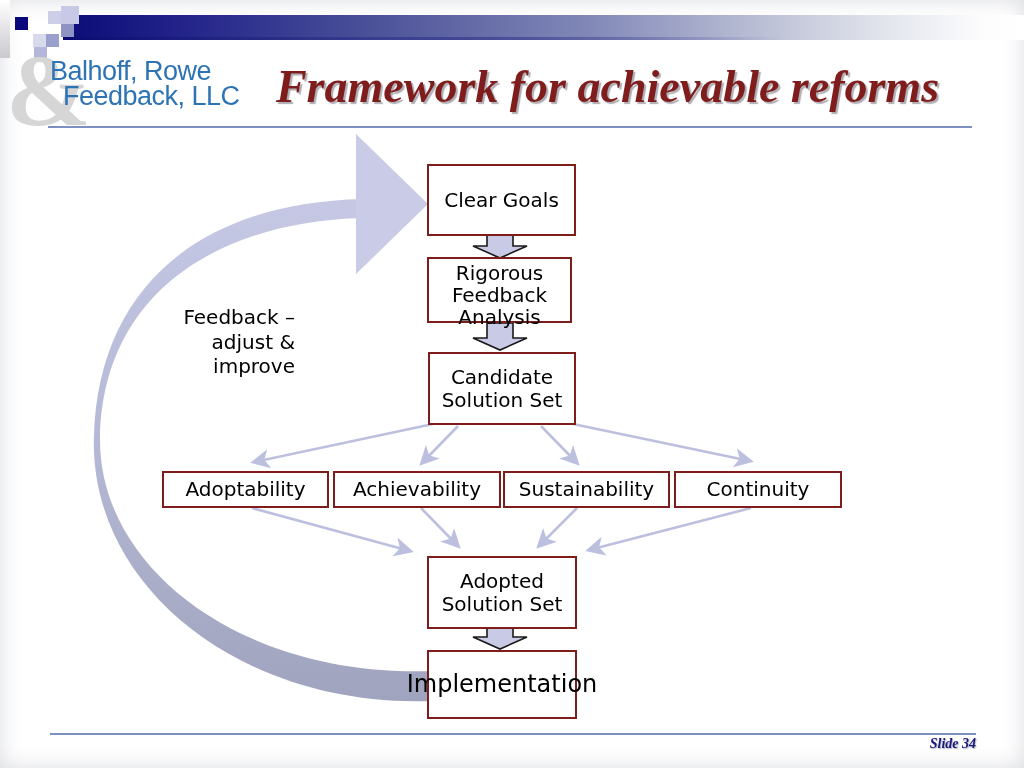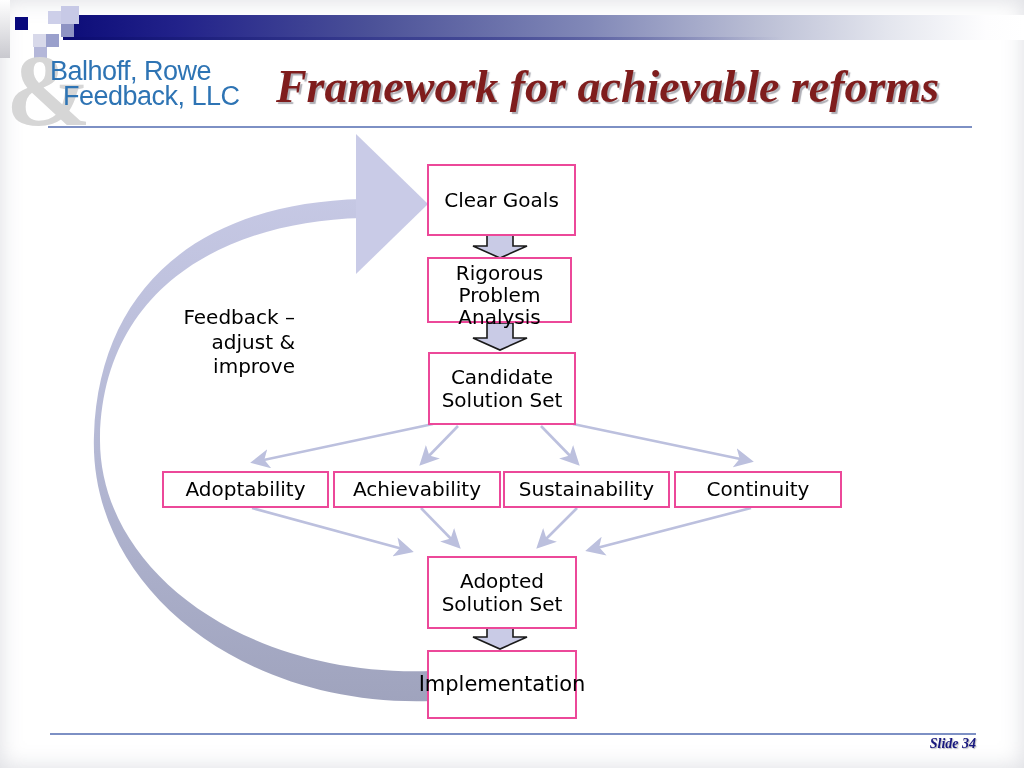--- a/index.html
+++ b/index.html
@@ -33,21 +33,21 @@
          z-index:2;}
   .rule{position:absolute;height:2px;background:#7d90c4;}
   .rule.top{left:48px;top:126px;width:924px;}
   .rule.bottom{left:50px;top:733px;width:926px;}
   .slide-num{position:absolute;right:48px;top:736px;font-family:"Liberation Serif",serif;
          font-style:italic;font-weight:bold;font-size:14px;color:#17177e;
          text-shadow:1px 1px 1px rgba(120,120,130,.5);}
 
   
   svg.layer{position:absolute;left:0;top:0;z-index:3;}
-  .fbox{position:absolute;background:#fff;border:2px solid #ec4899;z-index:4;
+  .fbox{position:absolute;background:#fff;border:2px solid #7f1d1d;z-index:4;
         display:flex;align-items:center;justify-content:center;text-align:center;
         font-size:20px;color:#000;line-height:23px;}
   .fbox.tall3{align-items:flex-start;padding-top:3px;box-sizing:border-box;
         line-height:22px;overflow:visible;}
   .nowrap{white-space:nowrap;}
   .feedback{position:absolute;left:160px;top:305px;width:135px;text-align:right;
         font-size:20px;line-height:24.5px;color:#000;z-index:4;}
 </style>
 </head>
 <body>
@@ -102,32 +102,32 @@
 
       <line x1="252" y1="508" x2="410" y2="551" marker-end="url(#ah)"></line>
       <line x1="421" y1="508" x2="458" y2="546" marker-end="url(#ah)"></line>
       <line x1="577" y1="508" x2="539" y2="546" marker-end="url(#ah)"></line>
       <line x1="751" y1="508" x2="589" y2="550" marker-end="url(#ah)"></line>
     </g>
   </svg>
 
   <div class="fbox" style="left:427px;top:164px;width:145px;height:68px">Clear Goals</div>
 
-  <div class="fbox tall3" style="left:427px;top:257px;width:145px;height:66px">Rigorous Problem Analysis</div>
+  <div class="fbox tall3" style="left:427px;top:257px;width:145px;height:66px">Rigorous Feedback Analysis</div>
 
   <div class="fbox" style="left:428px;top:352px;width:144px;height:69px">Candidate Solution Set</div>
 
   <div class="fbox" style="left:162px;top:471px;width:163px;height:33px">Adoptability</div>
   <div class="fbox" style="left:333px;top:471px;width:164px;height:33px">Achievability</div>
   <div class="fbox" style="left:503px;top:471px;width:163px;height:33px">Sustainability</div>
   <div class="fbox" style="left:674px;top:471px;width:164px;height:33px">Continuity</div>
 
   <div class="fbox" style="left:427px;top:556px;width:146px;height:69px">Adopted Solution Set</div>
 
-  <div class="fbox nowrap" style="left:427px;top:650px;width:146px;height:65px;font-size:21px">Implementation</div>
+  <div class="fbox nowrap" style="left:427px;top:650px;width:146px;height:65px;font-size:24px">Implementation</div>
 
   <div class="feedback">
     <div>Feedback –</div>
     <div>adjust &amp;</div>
     <div>improve</div>
   </div>
 
   <div class="rule bottom"></div>
   <div class="slide-num">Slide 34</div>
 

